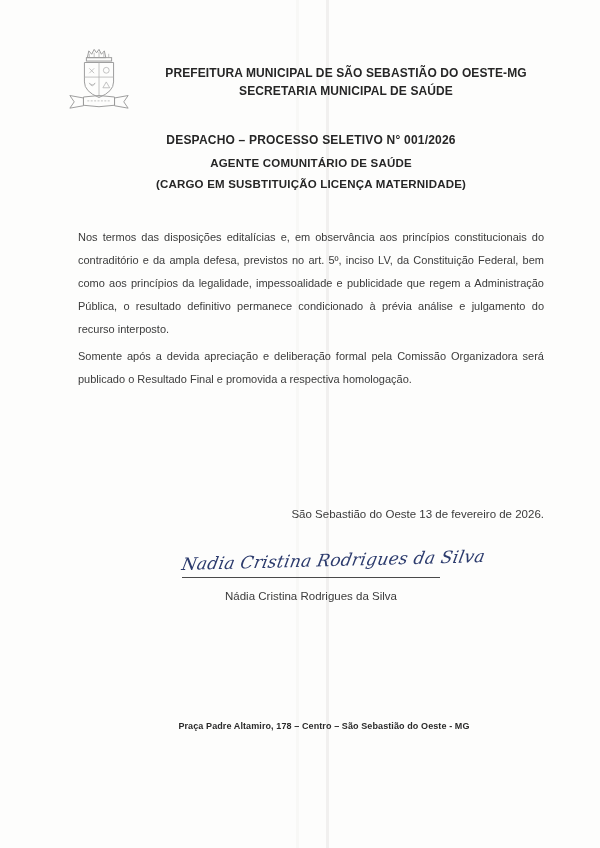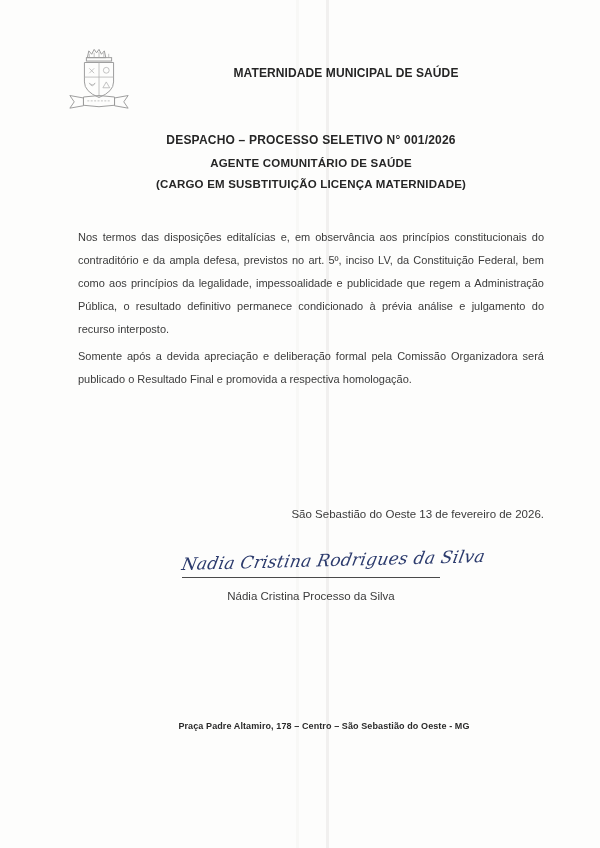--- a/index.html
+++ b/index.html
@@ -123,41 +123,42 @@
       <path class="coa-light" d="M26 38 q3 4 6 0 q-3 6 -6 0"></path>
 
       <path class="coa-stroke" d="M6 51 l14 2.5 v8 l-14 2.5 l4.5 -6.5 z"></path>
       <path class="coa-stroke" d="M66 51 l-14 2.5 v8 l14 2.5 l-4.5 -6.5 z"></path>
       <path class="coa-stroke" d="M20 52.5 q16 -3 32 0 v8.5 q-16 3 -32 0 z"></path>
       <path class="coa-light" d="M24 56.5 h24" stroke-dasharray="2 1.5"></path>
     </svg>
   </div>
 
   <div class="header-text">
-    <div>MATERNIDADE MUNICIPAL DE SAÚDE</div>
+    <div>PREFEITURA MUNICIPAL DE SÃO SEBASTIÃO DO OESTE-MG</div>
+    <div>SECRETARIA MUNICIPAL DE SAÚDE</div>
   </div>
 
   <div class="title-block">
     <div class="title-line1">DESPACHO – PROCESSO SELETIVO N° 001/2026</div>
     <div class="title-line2">AGENTE COMUNITÁRIO DE SAÚDE</div>
     <div class="title-line3">(CARGO EM SUSBTITUIÇÃO LICENÇA MATERNIDADE)</div>
   </div>
 
   <div class="body-text">
     <p>Nos termos das disposições editalícias e, em observância aos princípios constitucionais do contraditório e da ampla defesa, previstos no art. 5º, inciso LV, da Constituição Federal, bem como aos princípios da legalidade, impessoalidade e publicidade que regem a Administração Pública, o resultado definitivo permanece condicionado à prévia análise e julgamento do recurso interposto.</p>
     <p>Somente após a devida apreciação e deliberação formal pela Comissão Organizadora será publicado o Resultado Final e promovida a respectiva homologação.</p>
   </div>
 
   <div class="date-line">São Sebastião do Oeste 13 de fevereiro de 2026.</div>
 
   <div class="signature-area">
     <span class="signature-text">Nadia Cristina Rodrigues da Silva</span>
   </div>
 
   <div class="signatory">
-    <div>Nádia Cristina Processo da Silva</div>
+    <div>Nádia Cristina Rodrigues da Silva</div>
   </div>
 
   <div class="footer">
     <div>Praça Padre Altamiro, 178  – Centro – São Sebastião do Oeste - MG</div>
   </div>
 
 </div>
 
 </body></html>

